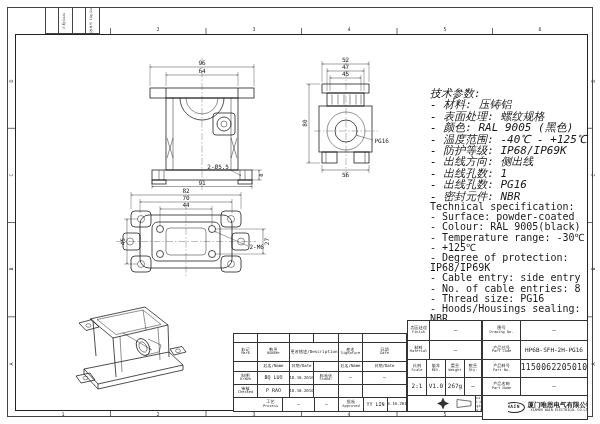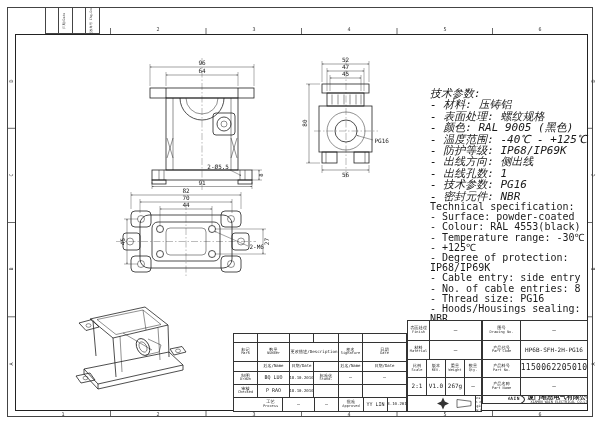--- a/index.html
+++ b/index.html
@@ -24,21 +24,21 @@
     display:grid; grid-template-columns:1fr 1fr 1fr 1fr; background:#fff; }
   .vcell{ border-right:.6px solid #444; display:flex; align-items:center; justify-content:center; overflow:hidden; }
   .vcell:last-child{ border-right:none; }
   .vcell span{ transform:rotate(-90deg); font-size:3.2px; white-space:nowrap; color:#333; line-height:1.1; text-align:center; }
   .notes{ position:absolute; left:430px; width:158px; color:#1a1a1a; }
   .notes-cn{ top:88px; font-size:11px; line-height:11.4px;font-style:italic; }
   .notes-en{ top:202px; font-size:10px; line-height:10.2px; }
   .tb{ position:absolute; border:1px solid #333; display:flex; flex-direction:column; background:#fff; }
   .tb-left { left:233px; top:333px; width:174px; height:79px; }
   .tb-mid  { left:407px; top:320px; width:75px;  height:92px; }
-  .tb-right{ left:482px; top:320px; width:106px; height:84px; }
+  .tb-right{ left:482px; top:320px; width:106px; height:100px; }
   .row{ display:grid; border-bottom:.6px solid #333; min-height:0; }
   .row:last-child{ border-bottom:none;padding-left:25px; }
   .cell{ border-right:.6px solid #333; display:flex; flex-direction:column; align-items:center;
     justify-content:center; text-align:center; overflow:hidden; line-height:1.08; min-width:0; }
   .cell:last-child{ border-right:none; }
   .l1{ font-size:4.2px; } .l2{ font-size:3.6px; color:#333; }
   .s1{ font-size:4px; }
   .v5{ font-size:5px; } .v4{ font-size:4px; } .v6{ font-size:6px; } .v8{ font-size:8px; letter-spacing:.3px; }
   .note2{ font-size:3.2px; line-height:1.25; }
   .company{ flex-direction:row; gap:3px; }
@@ -288,27 +288,27 @@
 
   <div class="notes notes-cn">
     <div>技术参数:</div>
     <div>- 材料: 压铸铝</div>
     <div>- 表面处理: 螺纹规格</div>
     <div>- 颜色: RAL 9005 (黑色)</div>
     <div>- 温度范围: -40℃ - +125℃</div>
     <div>- 防护等级: IP68/IP69K</div>
     <div>- 出线方向: 侧出线</div>
     <div>- 出线孔数: 1</div>
-    <div>- 技术参数: PG16</div>
+    <div>- 出线孔数: PG16</div>
     <div>- 密封元件: NBR</div>
   </div>
   <div class="notes notes-en">
     <div>Technical specification:</div>
     <div>- Surface: powder-coated</div>
-    <div>- Colour: RAL 4553(black)</div>
+    <div>- Colour: RAL 9005(black)</div>
     <div>- Temperature range: -30℃ - +125℃</div>
     <div>- Degree of protection: IP68/IP69K</div>
     <div>- Cable entry: side entry</div>
     <div>- No. of cable entries: 8</div>
     <div>- Thread size: PG16</div>
     <div>- Hoods/Housings sealing: NBR</div>
   </div>
 
   <div class="tb tb-left">
     <div class="row" style="grid-template-columns:24px 32px 24px 25px 24px auto;height:9px">

